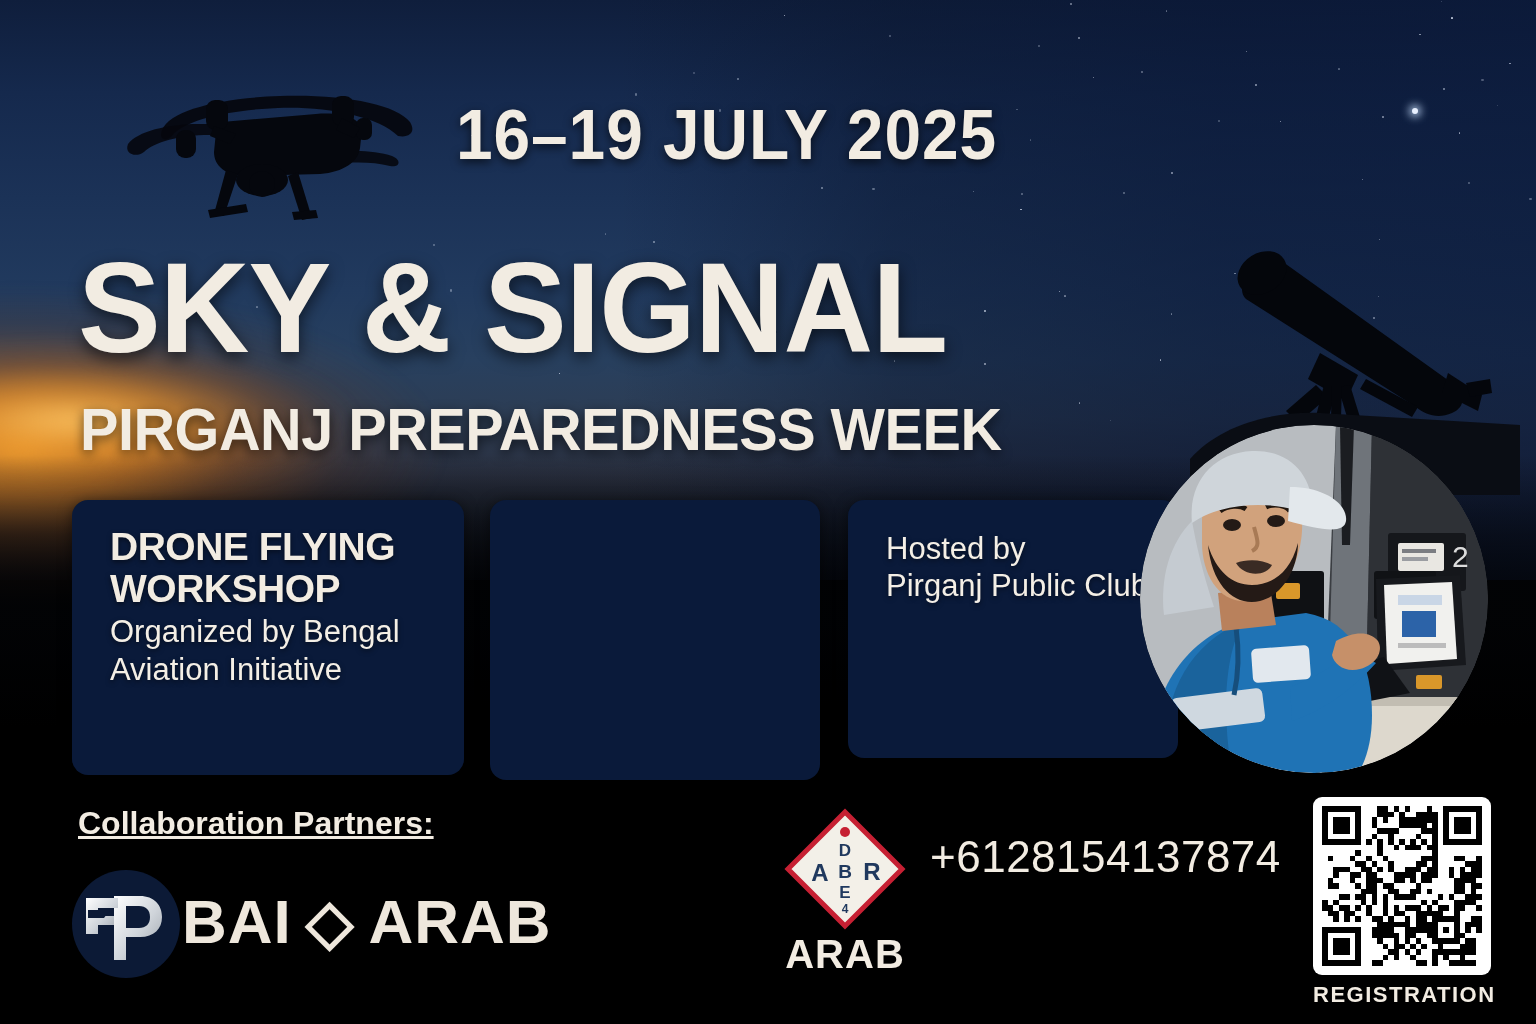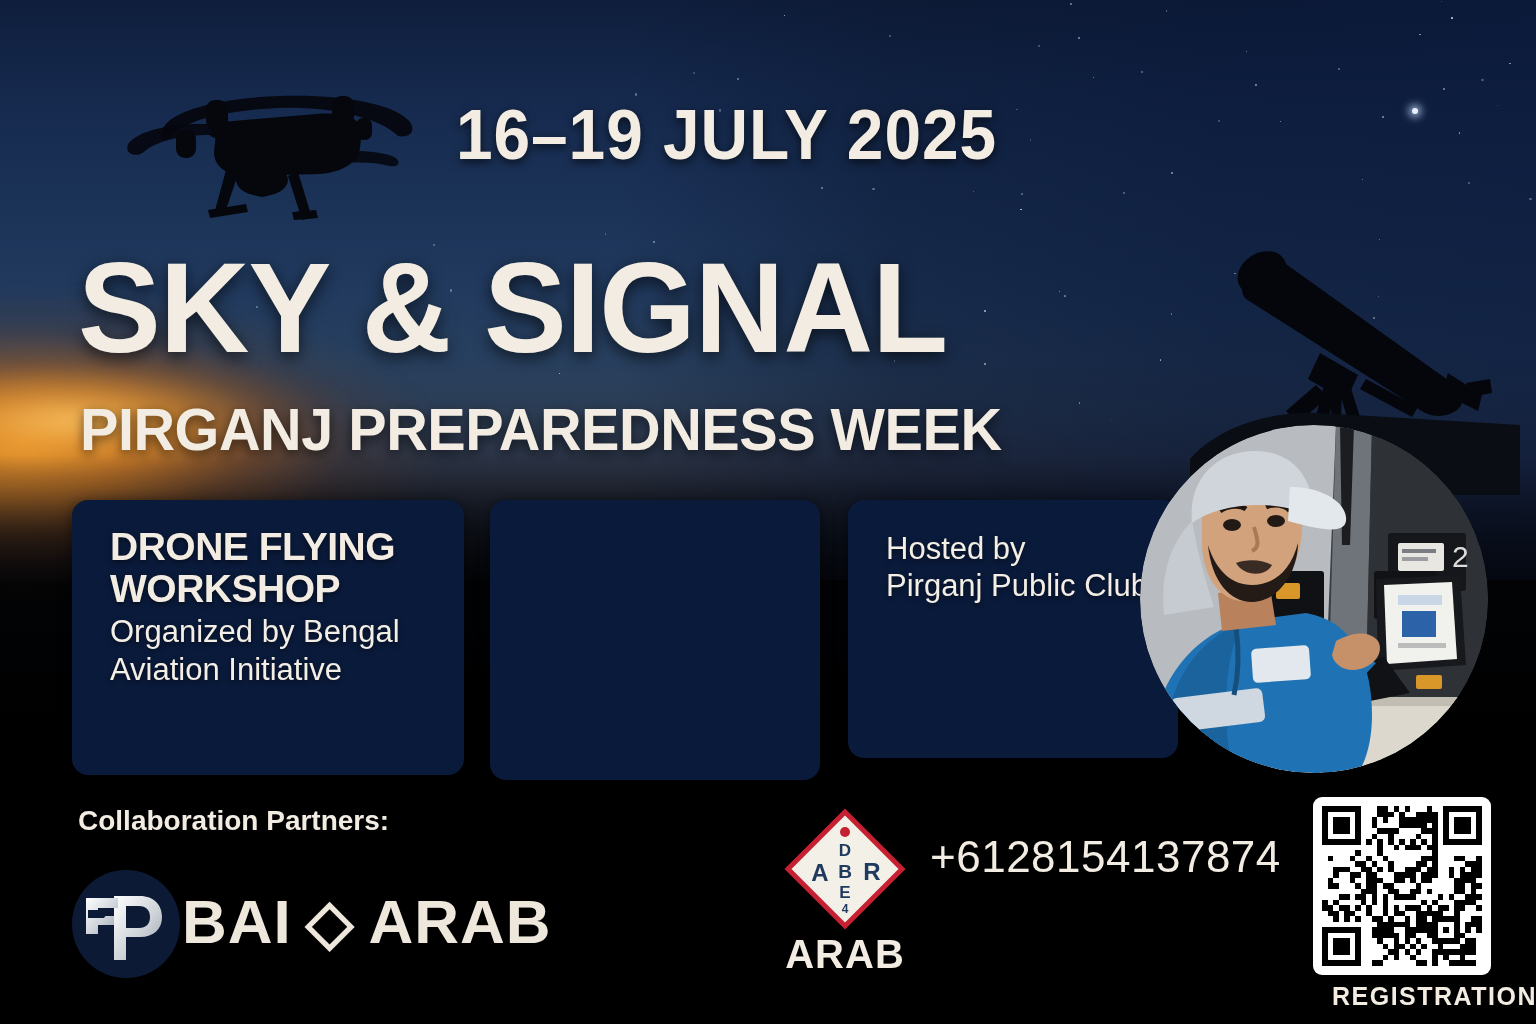--- a/index.html
+++ b/index.html
@@ -130,21 +130,21 @@
     position:absolute; left:1140px; top:425px; width:348px; height:348px;
     border-radius:50%; overflow:hidden;
   }
   .photo-circle svg { width:100%; height:100%; display:block; }
 
   
   .footer { position:absolute; left:0; top:790px; width:1536px; height:234px; }
 
   .collab-label {
     position:absolute; left:78px; top:15px;
-    font-size:28px; font-weight:bold; color:#f2ece2; white-space:nowrap;
+    font-size:32px; font-weight:bold; color:#f2ece2; white-space:nowrap;text-decoration:underline;
   }
   .fp-logo {
     position:absolute; left:70px; top:868px; width:112px; height:112px;
   }
   .fp-logo svg { width:100%; height:100%; display:block; }
   .partner-names {
     position:absolute; left:182px; top:885px;
     font-size:62px; font-weight:bold; color:#eee7dc;
     letter-spacing:1px; white-space:nowrap;
     display:flex; align-items:center; gap:14px;
@@ -178,22 +178,22 @@
   }
 
   
   .qr-block { position:absolute; left:1313px; top:797px; width:186px; height:220px; }
   .qr-box {
     width:178px; height:178px; background:#fff; border-radius:9px;
     padding:9px;
   }
   .qr-box svg { width:100%; height:100%; display:block; }
   .qr-label {
-    margin-top:7px; text-align:left; font-size:25px; font-weight:bold;
-    color:#f2ece2; letter-spacing:1.5px; white-space:nowrap;margin-left:19px;
+    margin-top:7px; text-align:left; font-size:22px; font-weight:bold;
+    color:#f2ece2; letter-spacing:1.5px; white-space:nowrap;
   }
 </style>
 </head>
 <body>
 
 <div id="poster">
 
   <div class="sky-base"></div>
   <div class="sky-night"></div>
   <div class="sky-glow"></div>

